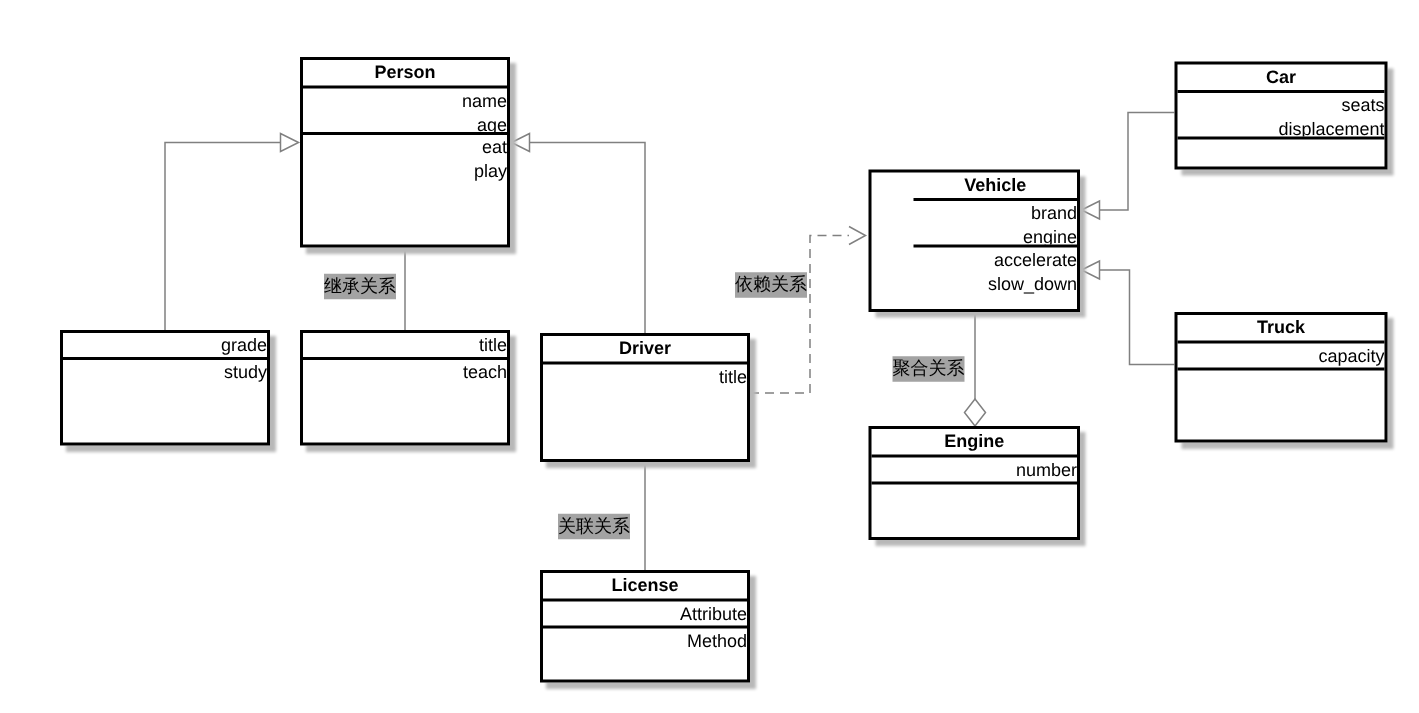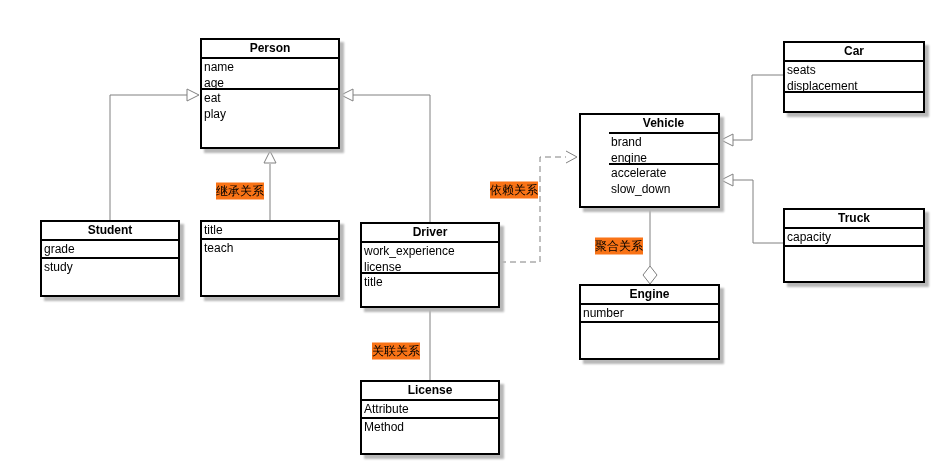--- a/index.html
+++ b/index.html
@@ -12,24 +12,24 @@
     position:absolute;box-sizing:border-box;background:#ffffff;
     border:2px solid #000000;box-shadow:4px 4px 2px #b8b8b8;
     font-size:12px;color:#000000;
   }
   .cls-title{
     height:17px;line-height:17px;border-bottom:2px solid #000000;
     font-weight:bold;text-align:center;overflow:hidden;
   }
   .cls-attrs{border-bottom:2px solid #000000;overflow:hidden;}
   .cls-methods{overflow:hidden;}
-  .member{line-height:15px;padding:1px 0 0 2px;white-space:nowrap;}
+  .member{line-height:15px;padding:1px 0 0 2px;white-space:nowrap;text-align:right;}
   .edge-label{
     position:absolute;transform:translate(-50%,-50%);
-    font-size:12px;color:#000000;white-space:nowrap;background:#f97316;
+    font-size:12px;color:#000000;white-space:nowrap;background:#a3a3a3;
   }
 </style>
 </head>
 <body>
 
 <div class="canvas">
 
   <svg class="edges" viewBox="0 0 946 475" xmlns="http://www.w3.org/2000/svg">
     <g stroke="#808080" fill="none" stroke-width="1">
 
@@ -67,57 +67,52 @@
         <polygon points="721,140 733,134 733,146" fill="#ffffff"></polygon>
       </g>
 
       <g>
         <path d="M783 243 H753 V180 H733"></path>
         <polygon points="721,180 733,174 733,186" fill="#ffffff"></polygon>
       </g>
     </g>
   </svg>
 
-  <div class="uml-class" style="left:200px;top:38px;width:140px;height:111px;">
+  <div class="uml-class" style="left:200px;top:38px;width:140px;height:127px;">
     <div class="cls-title">Person</div>
     <div class="cls-attrs" style="height:29px;">
       <div class="member">name</div>
       <div class="member">age</div>
     </div>
     <div class="cls-methods">
       <div class="member">eat</div>
       <div class="member">play</div>
     </div>
   </div>
 
   <div class="uml-class" style="left:40px;top:220px;width:140px;height:77px;">
-    <div class="cls-title">Student</div>
     <div class="cls-attrs" style="height:16px;">
       <div class="member">grade</div>
     </div>
     <div class="cls-methods">
       <div class="member">study</div>
     </div>
   </div>
 
   <div class="uml-class" style="left:200px;top:220px;width:140px;height:77px;">
     <div class="cls-attrs" style="height:16px;">
       <div class="member">title</div>
     </div>
     <div class="cls-methods">
       <div class="member">teach</div>
     </div>
   </div>
 
   <div class="uml-class" style="left:360px;top:222px;width:140px;height:86px;">
     <div class="cls-title">Driver</div>
-    <div class="cls-attrs" style="height:29px;">
-      <div class="member">work_experience</div>
-      <div class="member">license</div>
-    </div>
     <div class="cls-methods">
       <div class="member">title</div>
     </div>
   </div>
 
   <div class="uml-class" style="left:360px;top:380px;width:140px;height:75px;">
     <div class="cls-title">License</div>
     <div class="cls-attrs" style="height:16px;">
       <div class="member">Attribute</div>
     </div>
@@ -148,21 +143,21 @@
 
   <div class="uml-class" style="left:783px;top:41px;width:142px;height:72px;">
     <div class="cls-title">Car</div>
     <div class="cls-attrs" style="height:29px;">
       <div class="member">seats</div>
       <div class="member">displacement</div>
     </div>
     <div class="cls-methods"></div>
   </div>
 
-  <div class="uml-class" style="left:783px;top:208px;width:142px;height:75px;">
+  <div class="uml-class" style="left:783px;top:208px;width:142px;height:87px;">
     <div class="cls-title">Truck</div>
     <div class="cls-attrs" style="height:16px;">
       <div class="member">capacity</div>
     </div>
     <div class="cls-methods"></div>
   </div>
 
   <div class="edge-label" style="left:240px;top:191px;">继承关系</div>
   <div class="edge-label" style="left:514px;top:190px;">依赖关系</div>
   <div class="edge-label" style="left:396px;top:351px;text-align:right;">关联关系</div>

